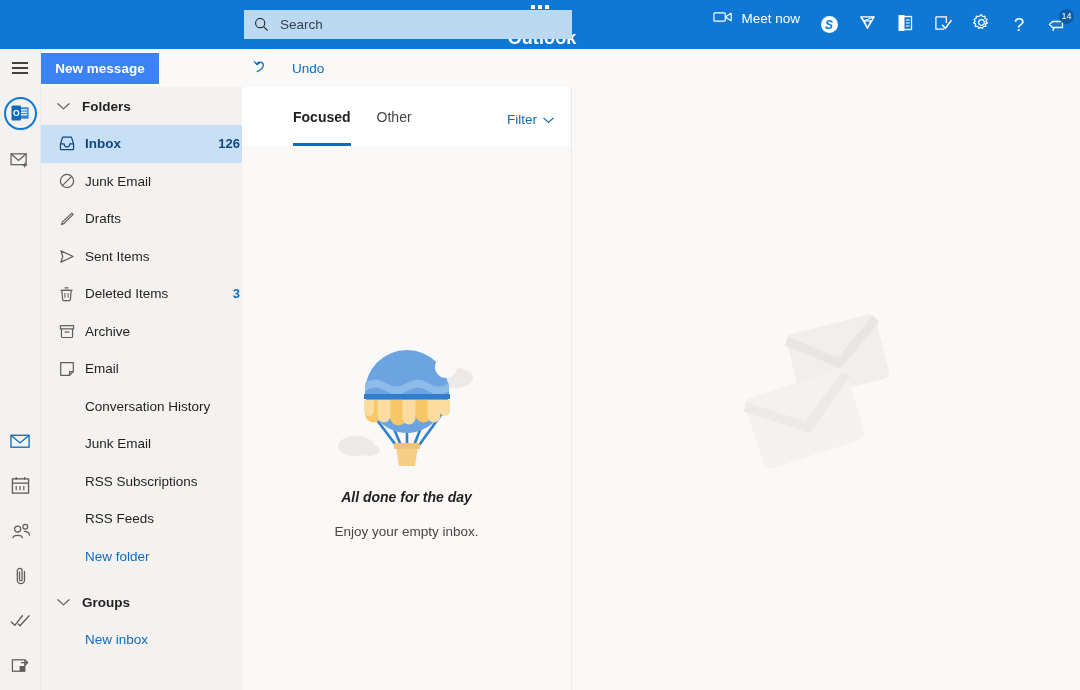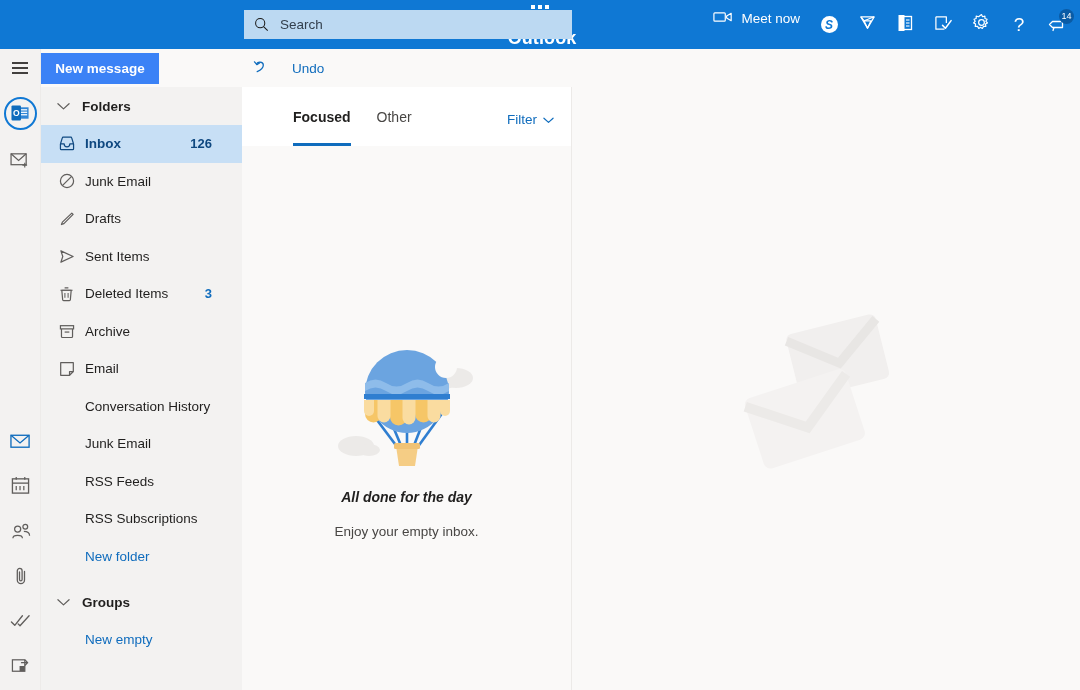--- a/index.html
+++ b/index.html
@@ -156,21 +156,21 @@
     padding-left: 16px; cursor: pointer;
   }
   .group-head .chev { margin-right: 12px; display:flex; }
   .group-head .gtitle {
     font-size: 13.5px; font-weight: 700; color: #201f1e;
   }
 
   .frow {
     height: 37.5px;
     display: flex; align-items: center;
-    padding-left: 18px; padding-right: 30px;
+    padding-left: 18px; padding-right: 2px;
     cursor: pointer;
     position: relative;
   }
   .frow .ficon { width: 26px; display:flex; align-items:center; flex: 0 0 26px; }
   .frow .flabel {
     font-size: 13.5px; color: #201f1e;
     flex: 1;
     white-space: nowrap;
   }
   .frow .fcount {
@@ -545,42 +545,42 @@
           </span>
           <span class="flabel">Email</span>
         </div>
         <div class="frow noicon">
           <span class="flabel">Conversation History</span>
         </div>
         <div class="frow noicon">
           <span class="flabel">Junk Email</span>
         </div>
         <div class="frow noicon">
+          <span class="flabel">RSS Subscriptions</span>
+        </div>
+        <div class="frow noicon">
           <span class="flabel">RSS Feeds</span>
-        </div>
-        <div class="frow noicon">
-          <span class="flabel">RSS Subscriptions</span>
         </div>
         <div class="frow noicon link">
           <span class="flabel">New folder</span>
         </div>
       </div>
 
     <div class="group-head" style="margin-top:8px;">
       <span class="chev">
         <svg width="13" height="9" viewBox="0 0 14 9">
           <path d="M1 1.5 L7 7 L13 1.5" fill="none" stroke="#605e5c" stroke-width="1.3" stroke-linecap="round" stroke-linejoin="round"></path>
         </svg>
       </span>
       <span class="gtitle">Groups</span>
     </div>
 
     <div id="group-list">
         <div class="frow noicon link">
-          <span class="flabel">New empty</span>
+          <span class="flabel">New inbox</span>
         </div>
       </div>
   </div>
 
   <div class="undobar">
     <div class="undo-btn">
       <span>
         <svg width="15" height="15" viewBox="0 0 16 16">
           <path d="M4 5.5 C4 2.5 11 2.5 11 6.5 C11 10 7 12.5 4.5 13.5" fill="none" stroke="#0f6cbd" stroke-width="1.35" stroke-linecap="round"></path>
           <path d="M1.6 3 L4.1 6 L7 4.2" fill="none" stroke="#0f6cbd" stroke-width="1.35" stroke-linecap="round" stroke-linejoin="round"></path>

